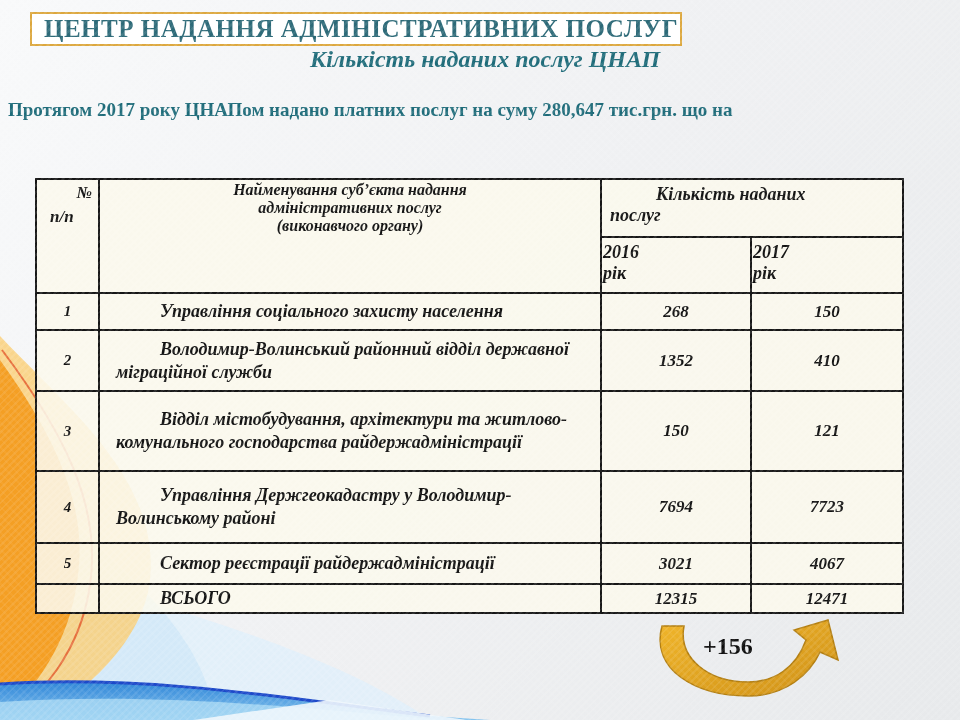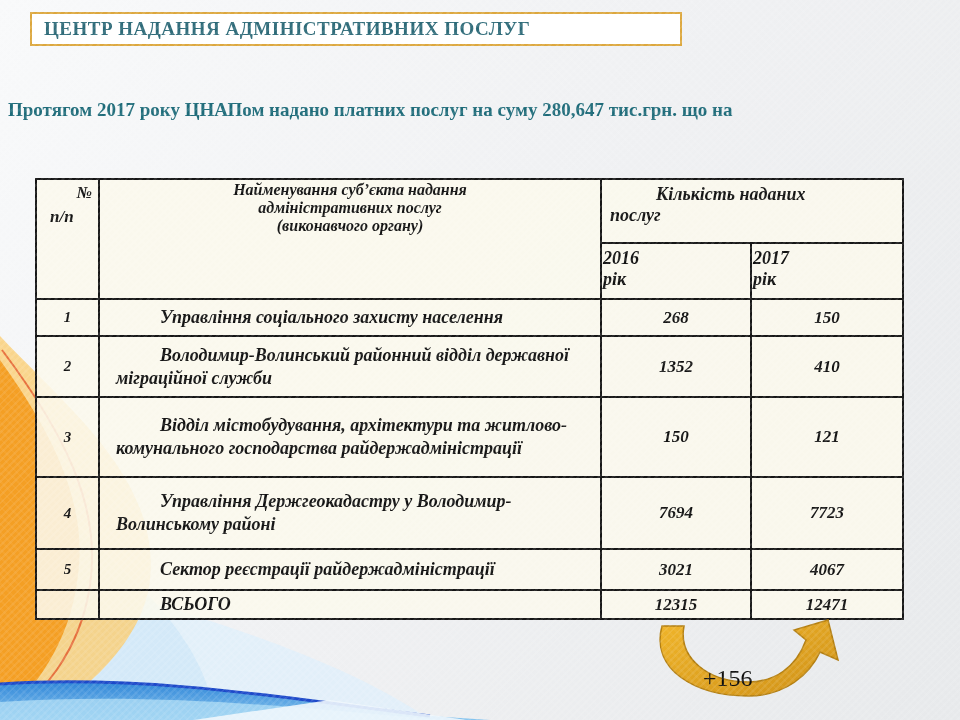--- a/index.html
+++ b/index.html
@@ -13,21 +13,21 @@
     background:
       repeating-linear-gradient(135deg,rgba(255,255,255,.25) 0 2px,rgba(0,0,0,0) 2px 5px),
       repeating-linear-gradient(45deg,rgba(255,255,255,.12) 0 2px,rgba(0,0,0,0) 2px 6px);
     opacity:.35;
   }
   .decor{position:absolute;inset:0;z-index:0;}
   .title-box{
     position:absolute;left:30px;top:12px;width:636px;height:30px;
     background:#ffffff;border:2px solid #dca73e;
     display:flex;align-items:center;padding-left:12px;
-    color:#2d6a78;font-size:19px;font-weight:bold;letter-spacing:.5px;
+    color:#2d6a78;font-size:25px;font-weight:bold;letter-spacing:.5px;
     z-index:2;
   }
   .subtitle{
     position:absolute;left:250px;top:46px;width:470px;text-align:center;
     color:#1e6b79;font-size:24px;font-weight:bold;font-style:italic;z-index:2;
   }
   .intro{
     position:absolute;left:8px;top:98px;width:946px;
     color:#1e6b79;font-size:19px;font-weight:bold;
     line-height:24px;z-index:2;
@@ -39,28 +39,28 @@
     color:#111;
   }
   table.main td{border:2px solid #161616;overflow:hidden;}
   tr.h1{height:58px;} tr.h2{height:56px;}
   tr.r0{height:37px;} tr.r1{height:61px;} tr.r2{height:80px;}
   tr.r3{height:72px;} tr.r4{height:41px;} tr.rt{height:21px;}
   td.num-h{vertical-align:top;font-size:17px;font-weight:bold;font-style:italic;}
   td.num-h .l1{text-align:right;padding:2px 5px 0 0;}
   td.num-h .l2{text-align:left;padding:4px 0 0 4px;margin-left:8px;}
   td.name-h{vertical-align:top;text-align:center;font-size:16px;font-weight:bold;font-style:italic;white-space:pre-line;}
-  td.count-h{vertical-align:top;text-align:left;font-size:18px;font-weight:bold;font-style:italic;white-space:pre-line;padding:4px 4px 16px 8px;text-indent:46px;border-radius:28px;}
+  td.count-h{vertical-align:top;text-align:left;font-size:18px;font-weight:bold;font-style:italic;white-space:pre-line;padding:4px 4px 10px 8px;text-indent:46px;border-radius:28px;}
   td.year-h{vertical-align:top;text-align:left;font-size:18px;font-weight:bold;font-style:italic;white-space:pre-line;padding-top:4px;}
   td.rnum{text-align:center;vertical-align:middle;font-size:15px;font-weight:bold;font-style:italic;}
   td.rname{vertical-align:middle;text-align:left;font-size:18px;font-weight:bold;font-style:italic;padding:2px 16px;text-indent:44px;line-height:23px;}
   td.rval{text-align:center;vertical-align:middle;font-size:17px;font-weight:bold;font-style:italic;}
   .plus-label{
-    position:absolute;left:703px;top:665px;z-index:3;
-    color:#0d0d0d;font-size:24px;font-weight:normal;
+    position:absolute;left:703px;top:633px;z-index:3;
+    color:#0d0d0d;font-size:24px;font-weight:bold;
   }
   .arrow-wrap{position:absolute;left:648px;top:616px;width:210px;height:100px;z-index:2;}
 </style>
 </head>
 <body>
 
 <div class="slide">
 
   <svg class="decor" viewBox="0 0 960 720" xmlns="http://www.w3.org/2000/svg" aria-hidden="true">
     <defs>
@@ -83,20 +83,21 @@
 
     <path d="M0,684 C 150,674 300,700 430,716 L520,722 L0,722 Z" fill="url(#bluegrad)"></path>
     <path d="M0,684 C 150,674 300,700 430,716" stroke="#1d49c9" stroke-width="3" fill="none"></path>
     <path d="M0,702 C 160,692 300,708 430,719 L470,722 L0,722 Z" fill="#a6d7f3" opacity="0.85"></path>
     <path d="M180,722 L330,700 L480,722 Z" fill="#eef6fc" opacity="0.9"></path>
   </svg>
 
   <div class="title-box">
     <span>ЦЕНТР НАДАННЯ АДМІНІСТРАТИВНИХ ПОСЛУГ</span>
   </div>
+  <div class="subtitle">Кількість наданих послуг ЦНАП</div>
 
   <div class="intro">
     <div>Протягом 2017 року ЦНАПом надано платних послуг на суму 280,647 тис.грн. що на</div>
   </div>
 
   <table class="main">
     <colgroup>
         <col style="width:63px">
         <col style="width:502px">
         <col style="width:150px">

